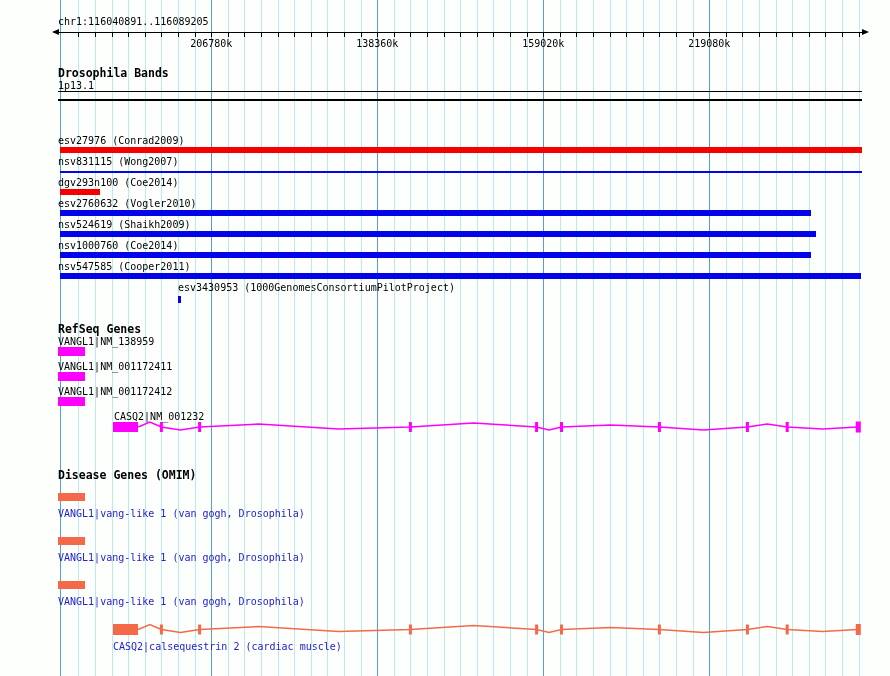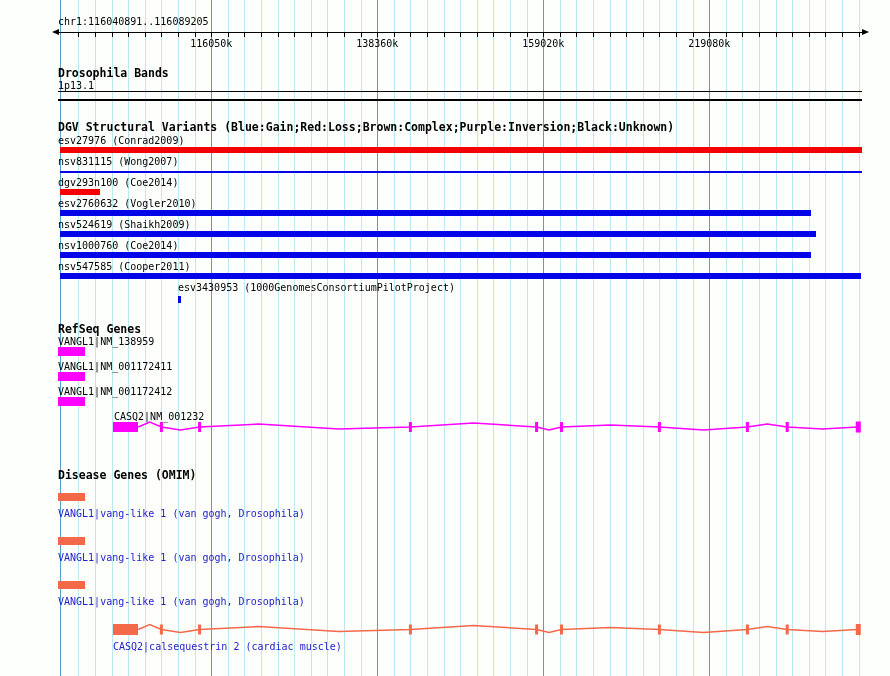--- a/index.html
+++ b/index.html
@@ -129,33 +129,32 @@
         <div style="left: 742.4px; top: 32px; width: 1px; height: 5px; background: rgb(0, 0, 0); position: absolute;"></div>
         <div style="left: 759px; top: 32px; width: 1px; height: 5px; background: rgb(0, 0, 0); position: absolute;"></div>
         <div style="left: 775.6px; top: 32px; width: 1px; height: 5px; background: rgb(0, 0, 0); position: absolute;"></div>
         <div style="left: 792.2px; top: 32px; width: 1px; height: 5px; background: rgb(0, 0, 0); position: absolute;"></div>
         <div style="left: 808.8px; top: 32px; width: 1px; height: 5px; background: rgb(0, 0, 0); position: absolute;"></div>
         <div style="left: 825.4px; top: 32px; width: 1px; height: 5px; background: rgb(0, 0, 0); position: absolute;"></div>
         <div style="left: 842px; top: 32px; width: 1px; height: 5px; background: rgb(0, 0, 0); position: absolute;"></div>
         <div style="left: 858.6px; top: 32px; width: 1px; height: 5px; background: rgb(0, 0, 0); position: absolute;"></div>
       </div>
     <div id="ruler-labels">
-        <div style="left: 190.2px; top: 38px; font: 10px &quot;DejaVu Sans Mono&quot;, monospace; color: rgb(0, 0, 0); white-space: nowrap; position: absolute;">116050k</div>
+        <div style="left: 190.2px; top: 38px; font: 10px &quot;DejaVu Sans Mono&quot;, monospace; color: rgb(0, 0, 0); white-space: nowrap; position: absolute;">206780k</div>
         <div style="left: 356.2px; top: 38px; font: 10px &quot;DejaVu Sans Mono&quot;, monospace; color: rgb(0, 0, 0); white-space: nowrap; position: absolute;">138360k</div>
         <div style="left: 522.2px; top: 38px; font: 10px &quot;DejaVu Sans Mono&quot;, monospace; color: rgb(0, 0, 0); white-space: nowrap; position: absolute;">159020k</div>
         <div style="left: 688.2px; top: 38px; font: 10px &quot;DejaVu Sans Mono&quot;, monospace; color: rgb(0, 0, 0); white-space: nowrap; position: absolute;">219080k</div>
       </div>
   </div>
 
   <div class="hdr" style="left:58px; top:67px;">Drosophila Bands</div>
   <div class="lbl" style="left:58px; top:80px;">1p13.1</div>
   <div class="bandline" style="left:58px; top:91px; width:804px; height:1px;"></div>
   <div class="bandline" style="left:58px; top:99px; width:804px; height:2px;"></div>
 
-  <div class="hdr" style="left:58px; top:121px;">DGV Structural Variants (Blue:Gain;Red:Loss;Brown:Complex;Purple:Inversion;Black:Unknown)</div>
   <div id="dgv-rows">
       <div style="left: 58px; top: 135px; font: 10px &quot;DejaVu Sans Mono&quot;, monospace; color: rgb(0, 0, 0); white-space: nowrap; position: absolute;">esv27976 (Conrad2009)</div>
       <div style="left: 60px; top: 147px; width: 802px; height: 6px; background: rgb(244, 0, 0); position: absolute;"></div>
       <div style="left: 58px; top: 156px; font: 10px &quot;DejaVu Sans Mono&quot;, monospace; color: rgb(0, 0, 0); white-space: nowrap; position: absolute;">nsv831115 (Wong2007)</div>
       <div style="left: 60px; top: 171px; width: 802px; height: 2px; background: rgb(4, 4, 232); position: absolute;"></div>
       <div style="left: 58px; top: 177px; font: 10px &quot;DejaVu Sans Mono&quot;, monospace; color: rgb(0, 0, 0); white-space: nowrap; position: absolute;">dgv293n100 (Coe2014)</div>
       <div style="left: 60px; top: 189px; width: 40px; height: 6px; background: rgb(244, 0, 0); position: absolute;"></div>
       <div style="left: 58px; top: 198px; font: 10px &quot;DejaVu Sans Mono&quot;, monospace; color: rgb(0, 0, 0); white-space: nowrap; position: absolute;">esv2760632 (Vogler2010)</div>
       <div style="left: 60px; top: 210px; width: 750.5px; height: 6px; background: rgb(4, 4, 232); position: absolute;"></div>
       <div style="left: 58px; top: 219px; font: 10px &quot;DejaVu Sans Mono&quot;, monospace; color: rgb(0, 0, 0); white-space: nowrap; position: absolute;">nsv524619 (Shaikh2009)</div>

